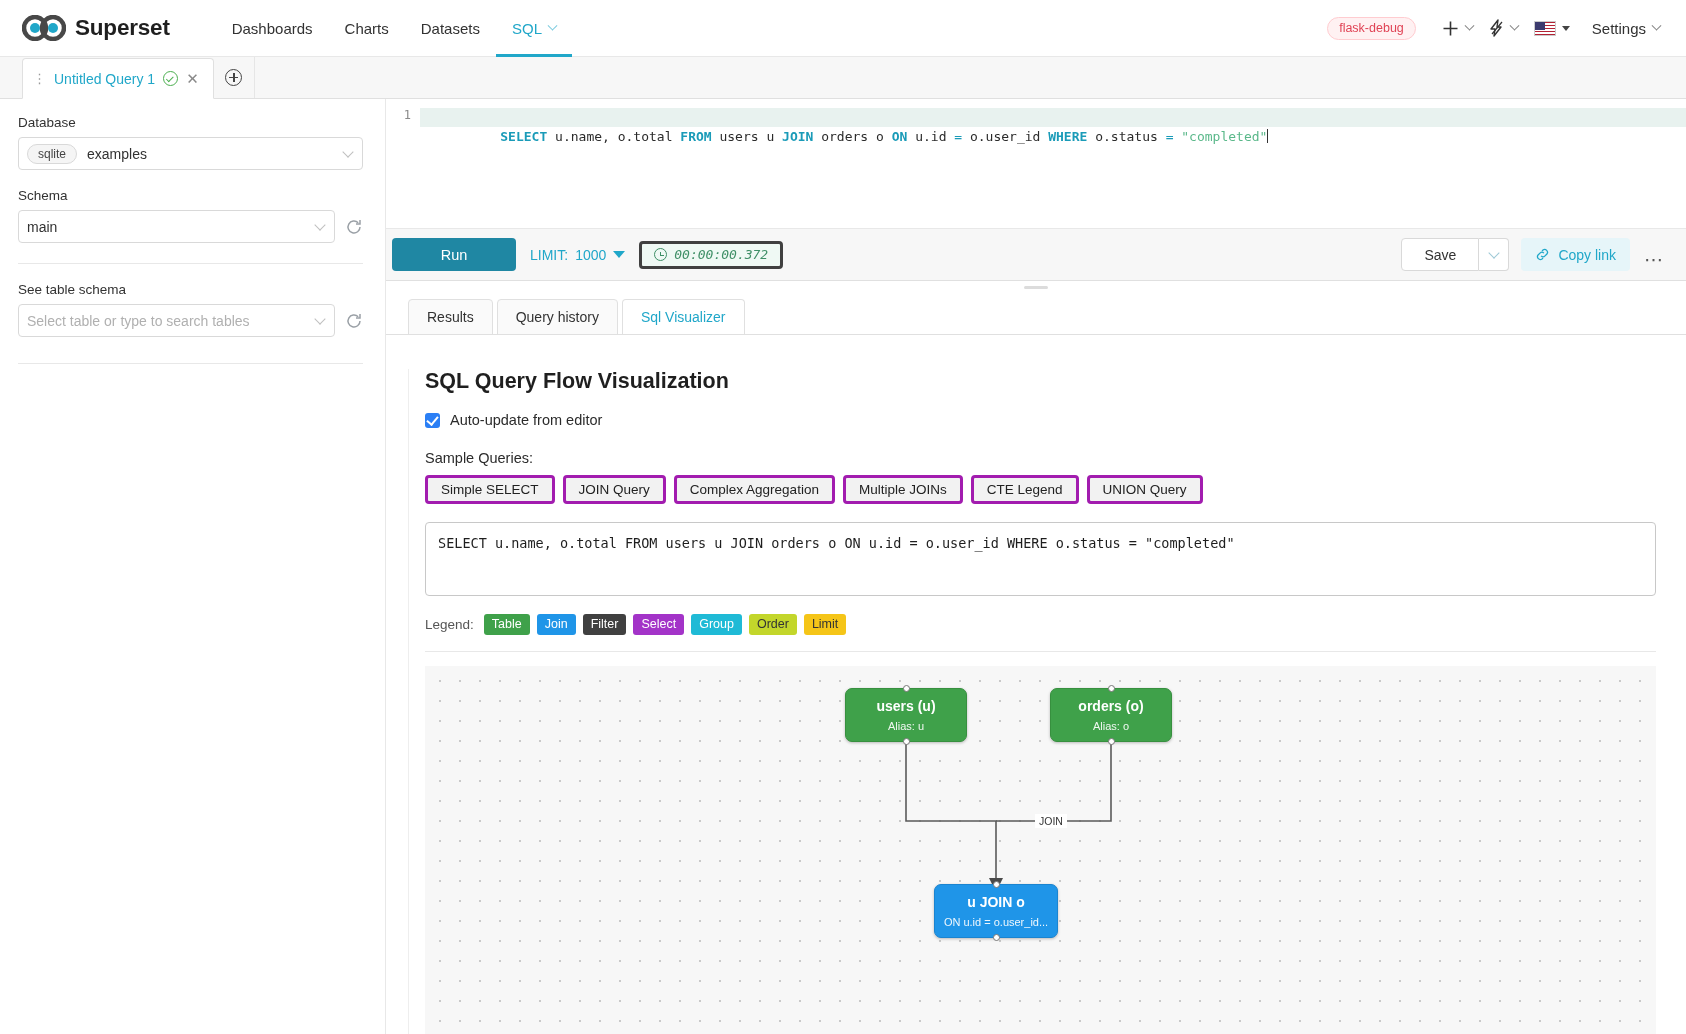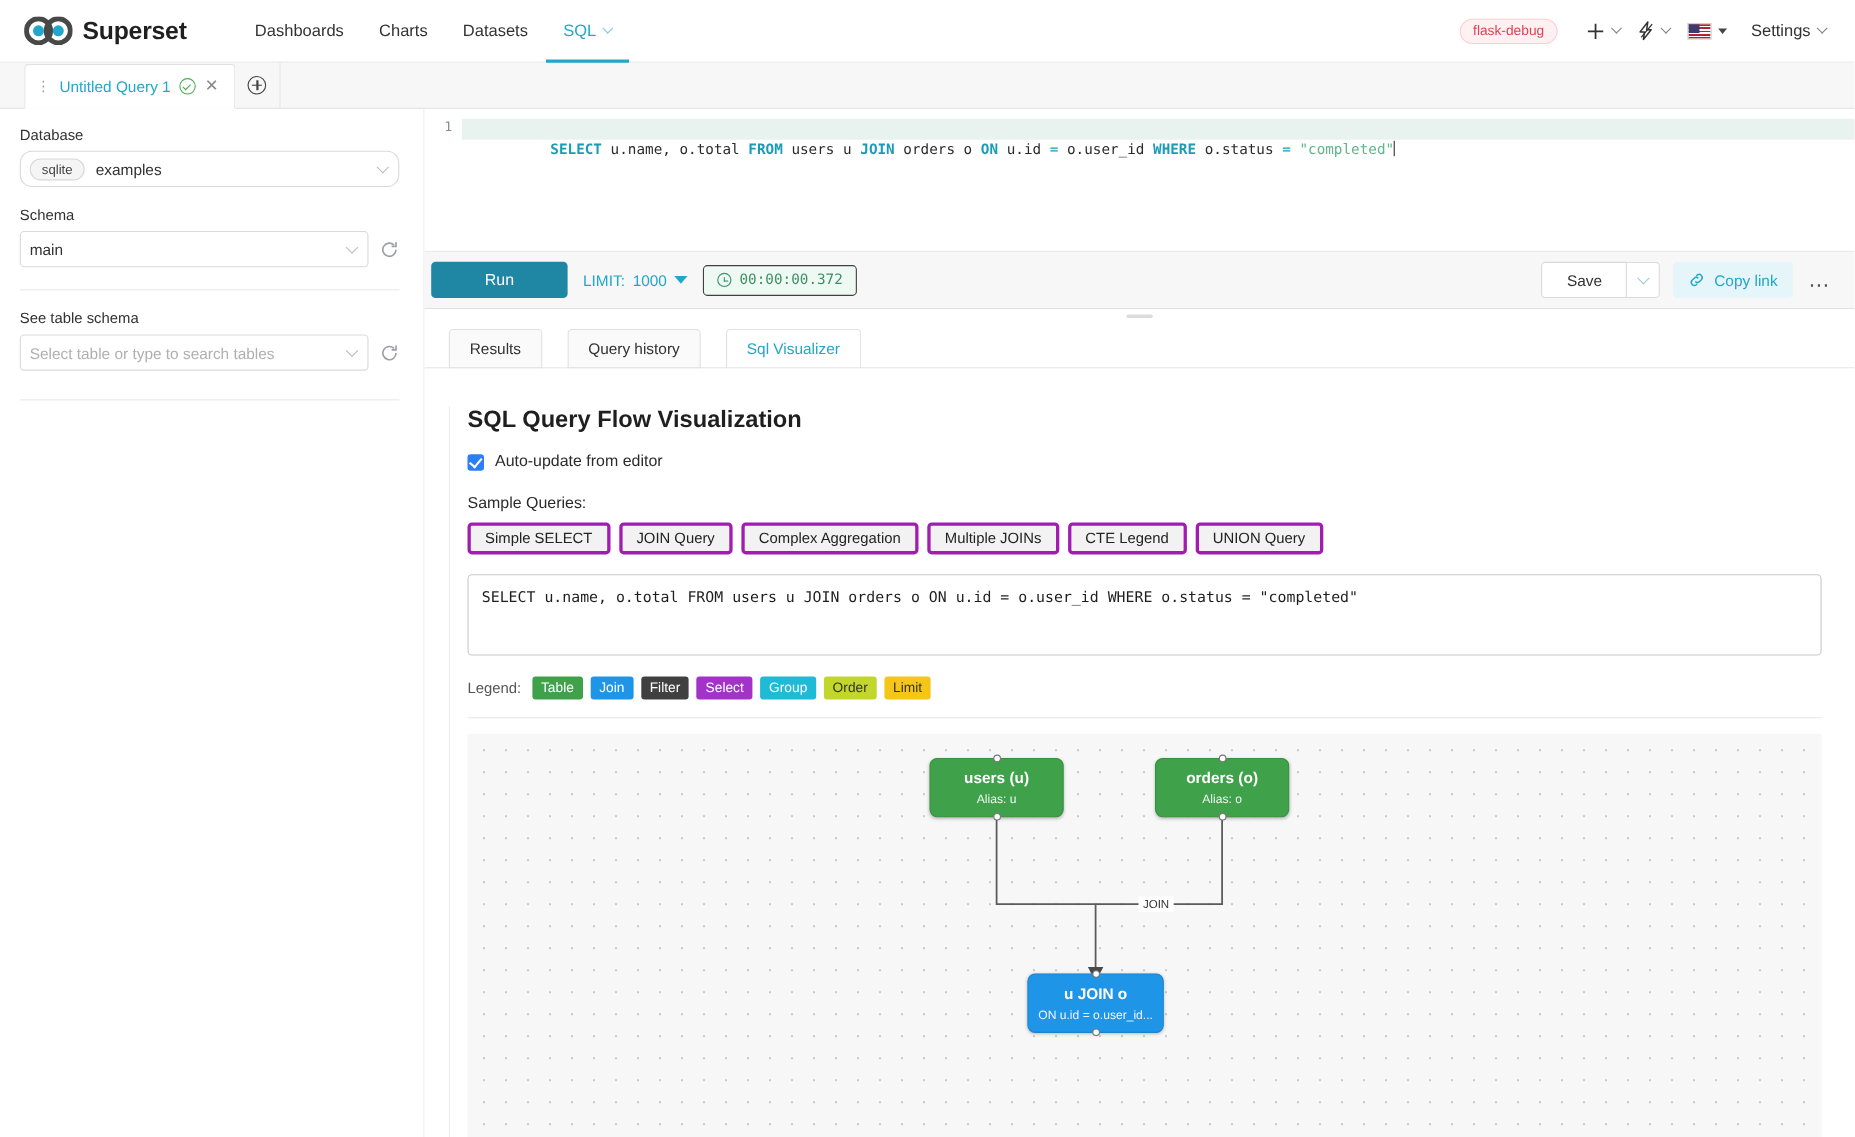--- a/index.html
+++ b/index.html
@@ -110,21 +110,21 @@
   .dbtag {
     border:1px solid #d9d9d9; background:#f5f5f5; border-radius:12px;
     font-size:12px; padding:2px 10px; margin-right:10px; color:#444;
   }
   .sel-chev {
     width:8px;height:8px;border-right:1.5px solid #bfbfbf;border-bottom:1.5px solid #bfbfbf;
     transform:rotate(45deg); margin-bottom:4px; margin-left:6px;
   }
   .row-with-refresh { display:flex; align-items:center; gap:10px; }
   .refresh-ico { width:18px;height:18px; cursor:pointer; flex:none;}
-  .mb18 { margin-bottom: 18px; border-radius: 11px; }
+  .mb18 { margin-bottom: 18px; }
   .divider { height:1px; background:#e8e8e8; margin: 20px 0 18px; }
 
   
   .rightpanel { flex:1; display:flex; flex-direction:column; background:#fff; min-width:0;}
   .editor {
     height: 130px; background:#fff; border-bottom:1px solid #e8e8e8;
     display:flex; font-family:"DejaVu Sans Mono", monospace; font-size:13px;
     padding-top: 5px;
   }
   .gutter {
@@ -144,23 +144,23 @@
     display:flex; align-items:center; padding: 0 22px 0 6px; gap: 14px;
   }
   .runbtn {
     background:#1f87a3; color:#fff; border:none; border-radius:4px;
     width: 124px; height:33px; font-size:14.5px; cursor:pointer;
     font-family:"Liberation Sans", sans-serif;
   }
   .limit { color:#20a7c9; font-size:14px; display:flex; align-items:center; gap:7px; cursor:pointer;}
   .limit .tri { width:0;height:0;border-left:6px solid transparent;border-right:6px solid transparent;border-top:7px solid #20a7c9;}
   .timer {
-    background:#eff9f4; border:1px solid #404040; color:#3e8f66; border-radius:4px;
+    background:#eff9f4; border:3px solid #404040; color:#3e8f66; border-radius:4px;
     height:28px; display:flex; align-items:center; gap:7px; padding: 0 12px;
-    font-family:"DejaVu Sans Mono", monospace; font-size:13px;
+    font-family:"DejaVu Sans Mono", monospace; font-size:13px;font-style:italic;
   }
   .clock { width:13px;height:13px;border:1.4px solid #3e8f66;border-radius:50%; position:relative;}
   .clock::before{content:"";position:absolute;left:5px;top:2.5px;width:1.2px;height:4px;background:#3e8f66;}
   .clock::after{content:"";position:absolute;left:5px;top:6px;width:3.5px;height:1.2px;background:#3e8f66;}
   .tb-right { margin-left:auto; display:flex; align-items:flex-end; gap: 12px;}
   .savegrp { display:flex; }
   .savebtn {
     border:1px solid #d9d9d9; background:#fff; border-radius:4px 0 0 4px;
     height:33px; padding: 0 22px; font-size:14px; cursor:pointer; color:#323232;
     font-family:"Liberation Sans", sans-serif;
@@ -173,21 +173,21 @@
   .copylink {
     background:#e6f5f9; color:#20a7c9; border:none; border-radius:4px; height:33px;
     padding: 16px 14px; font-size:14px; display:flex;align-items:center;gap:8px;cursor:pointer;
   }
   .ellips { color:#555; font-size:19px; letter-spacing:1px; cursor:pointer; padding-left:2px;}
 
   .drag-handle { height: 12px; background:#fff; display:flex;align-items:center;justify-content:center;}
   .drag-handle .bar { width: 24px; height:3px; background:#dcdcdc; border-radius:2px; }
 
   
-  .restabs { display:flex; gap:23px; padding: 6px 0 0 22px; background:#fff;text-align:right;}
+  .restabs { display:flex; gap:4px; padding: 6px 0 0 22px; background:#fff;text-align:right;}
   .restab {
     border:1px solid #e0e0e0; background:#fafafa; border-bottom-color:#e0e0e0;
     border-radius:4px 4px 0 0; height:36px; display:flex;align-items:center;
     padding: 0 18px; font-size:14px; color:#323232; cursor:pointer;
   }
   .restab.active { background:#fff; color:#20a7c9; border-bottom-color:#fff; }
   .restabs-line { height:1px; background:#e0e0e0; margin-top:-1px; }
 
   
   .vizpane { flex:1; overflow:hidden; padding: 22px 30px 0 22px; background:#fff; position:relative;}

